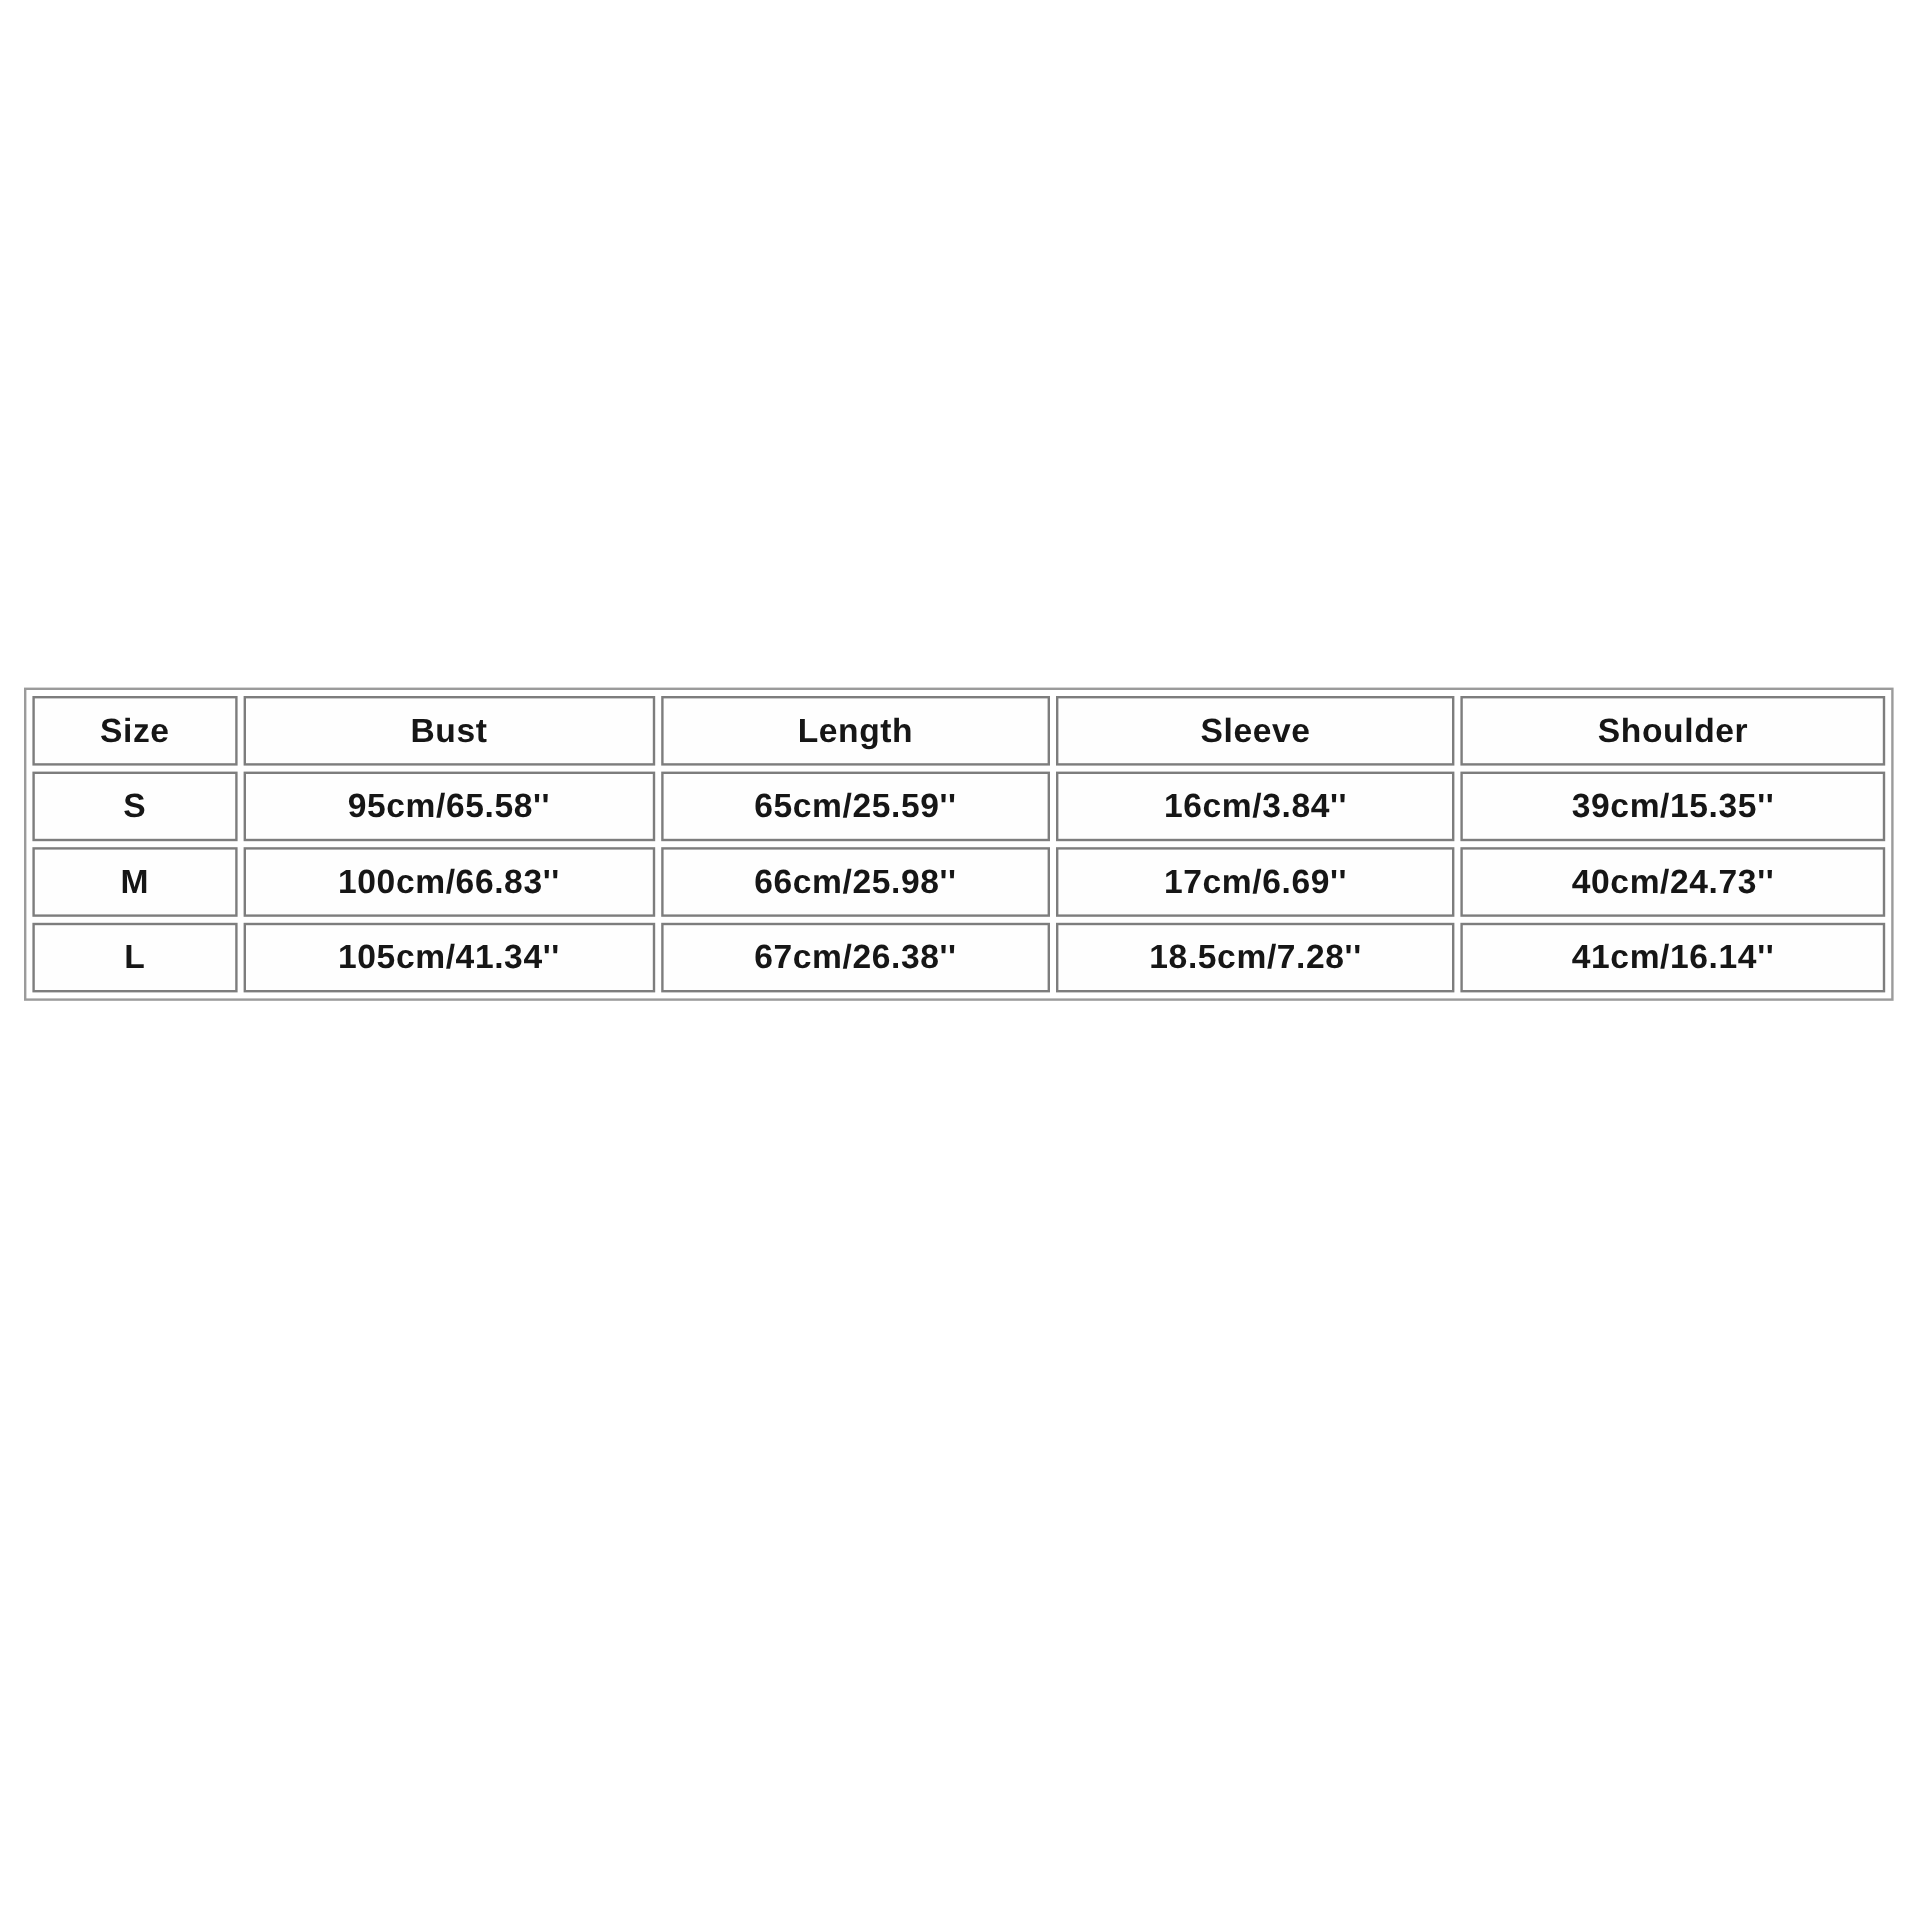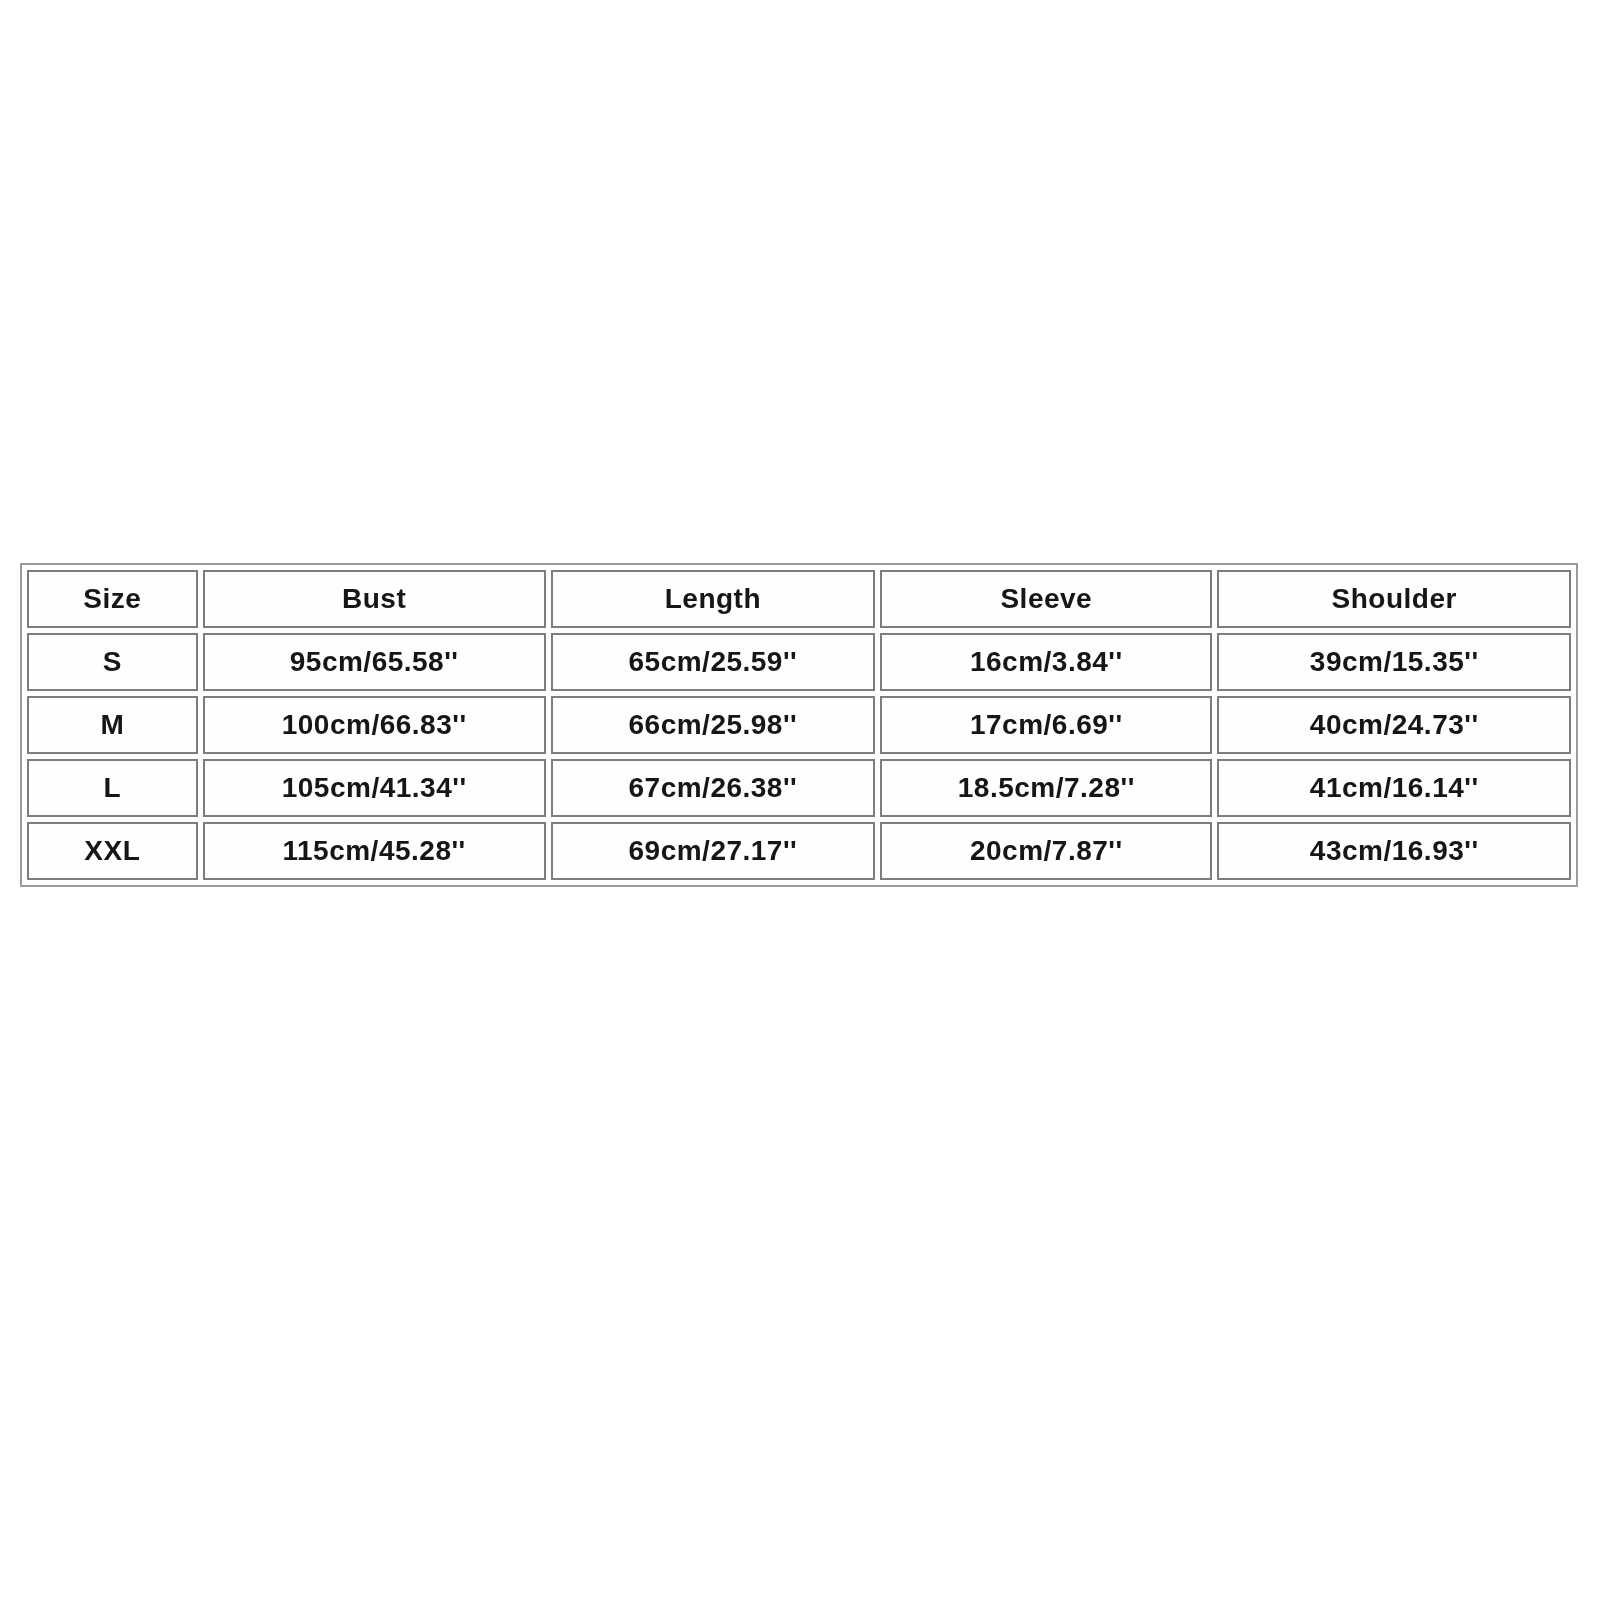--- a/index.html
+++ b/index.html
@@ -19,20 +19,21 @@
     top: 563px;
     width: 1558px;
   }
   table.size-chart {
     width: 100%;
     table-layout: fixed;
     border-collapse: separate;
     border-spacing: 5px;
     border: 2px solid #9b9b9b;
     background: #ffffff;
+    margin-top: 10px;
   }
   table.size-chart th,
   table.size-chart td {
     border: 2px solid #7d7d7d;
     background: #fefefe;
     height: 52px;
     text-align: center;
     vertical-align: middle;
     font-weight: bold;
     font-size: 28px;
@@ -83,22 +84,15 @@
         <td>17cm/6.69''</td>
         <td>40cm/24.73''</td>
       </tr>
       <tr>
         <td>L</td>
         <td>105cm/41.34''</td>
         <td>67cm/26.38''</td>
         <td>18.5cm/7.28''</td>
         <td>41cm/16.14''</td>
       </tr>
-      <tr>
-        <td>XXL</td>
-        <td>115cm/45.28''</td>
-        <td>69cm/27.17''</td>
-        <td>20cm/7.87''</td>
-        <td>43cm/16.93''</td>
-      </tr>
     </tbody>
   </table>
 </div>
 
 </body></html>

